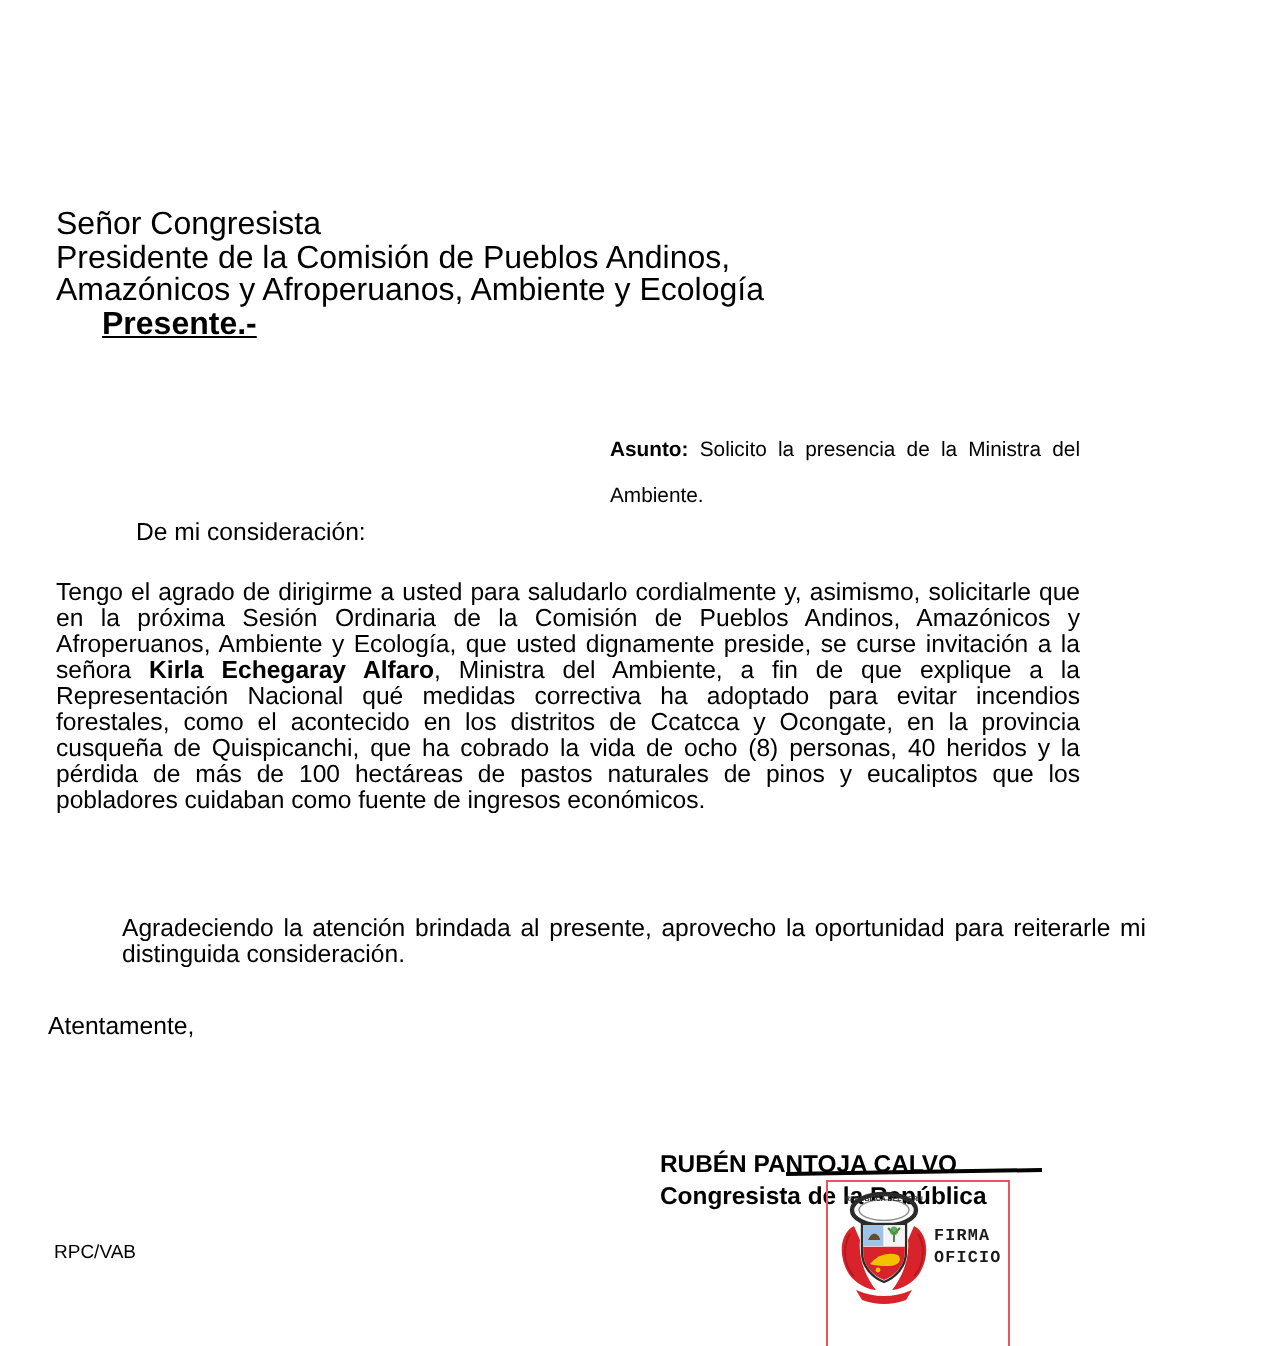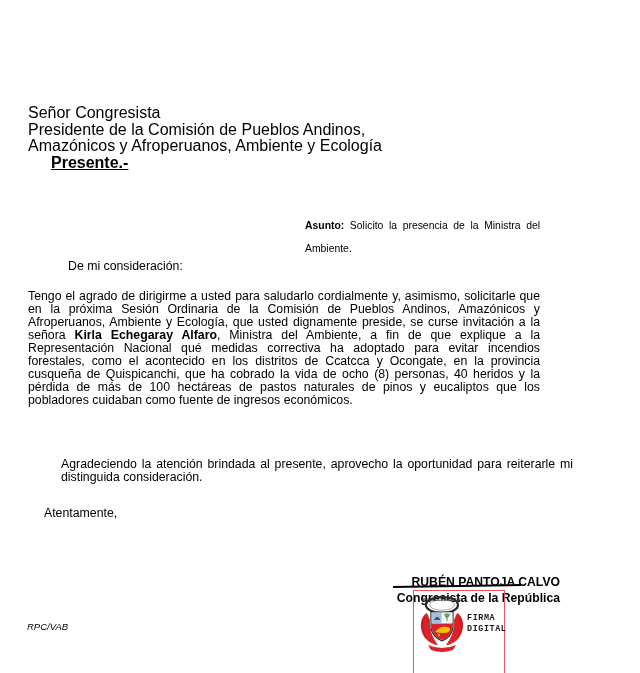--- a/index.html
+++ b/index.html
@@ -89,41 +89,40 @@
     line-height: 13px;
     text-align: justify;
     text-justify: inter-word;
   }
   .para-1 { top: 290px; }
   .para-2 { top: 458px; margin-left: 33px; }
   .para strong { font-weight: bold; }
 
   .closing {
     position: absolute;
-    left: 44px;
+    left: 24px;
     top: 506px;
     font-size: 12.3px;
   }
 
   
   .footer-ref {
     position: absolute;
     left: 27px;
     top: 621px;
     font-size: 9.5px;
-    font-style: italic;
   }
 
   
   .sig-block {
     position: absolute;
     left: 330px;
     top: 574px;
     width: 230px;
-    text-align: right;
+    text-align: left;
     font-size: 12.2px;
     font-weight: bold;
     line-height: 16px;
     z-index: 2;
   }
   .sig-name { white-space: nowrap; }
   .sig-title { white-space: nowrap; }
 
   
   .sig-stroke {
@@ -240,20 +239,20 @@
 
       <path d="M14.6 30.4 L35.4 30.4 L35.4 33 C35.4 40.5 30 45 25 47 C20 45 14.6 40.5 14.6 33 Z" fill="#d8232a"></path>
       <path d="M18 39 q5-6 12-5 q3 0.5 3 3 q-1 3-6 3 q-6 0-9-1 z" fill="#f2c200"></path>
       <circle cx="31" cy="36" r="1.6" fill="#f2c200"></circle>
       <circle cx="22" cy="42" r="1.2" fill="#f2c200"></circle>
 
       <path d="M11 52 q14 6 28 0 l-3 5 q-11 4 -22 0 z" fill="#d8232a"></path>
     </svg>
     <div class="seal-text">
       <div>FIRMA</div>
-      <div>DIGITAL</div>
+      <div>OFICIO</div>
     </div>
   </div>
 
 
   <div class="footer-ref">RPC/VAB</div>
 
 </div>
 
 </body></html>

